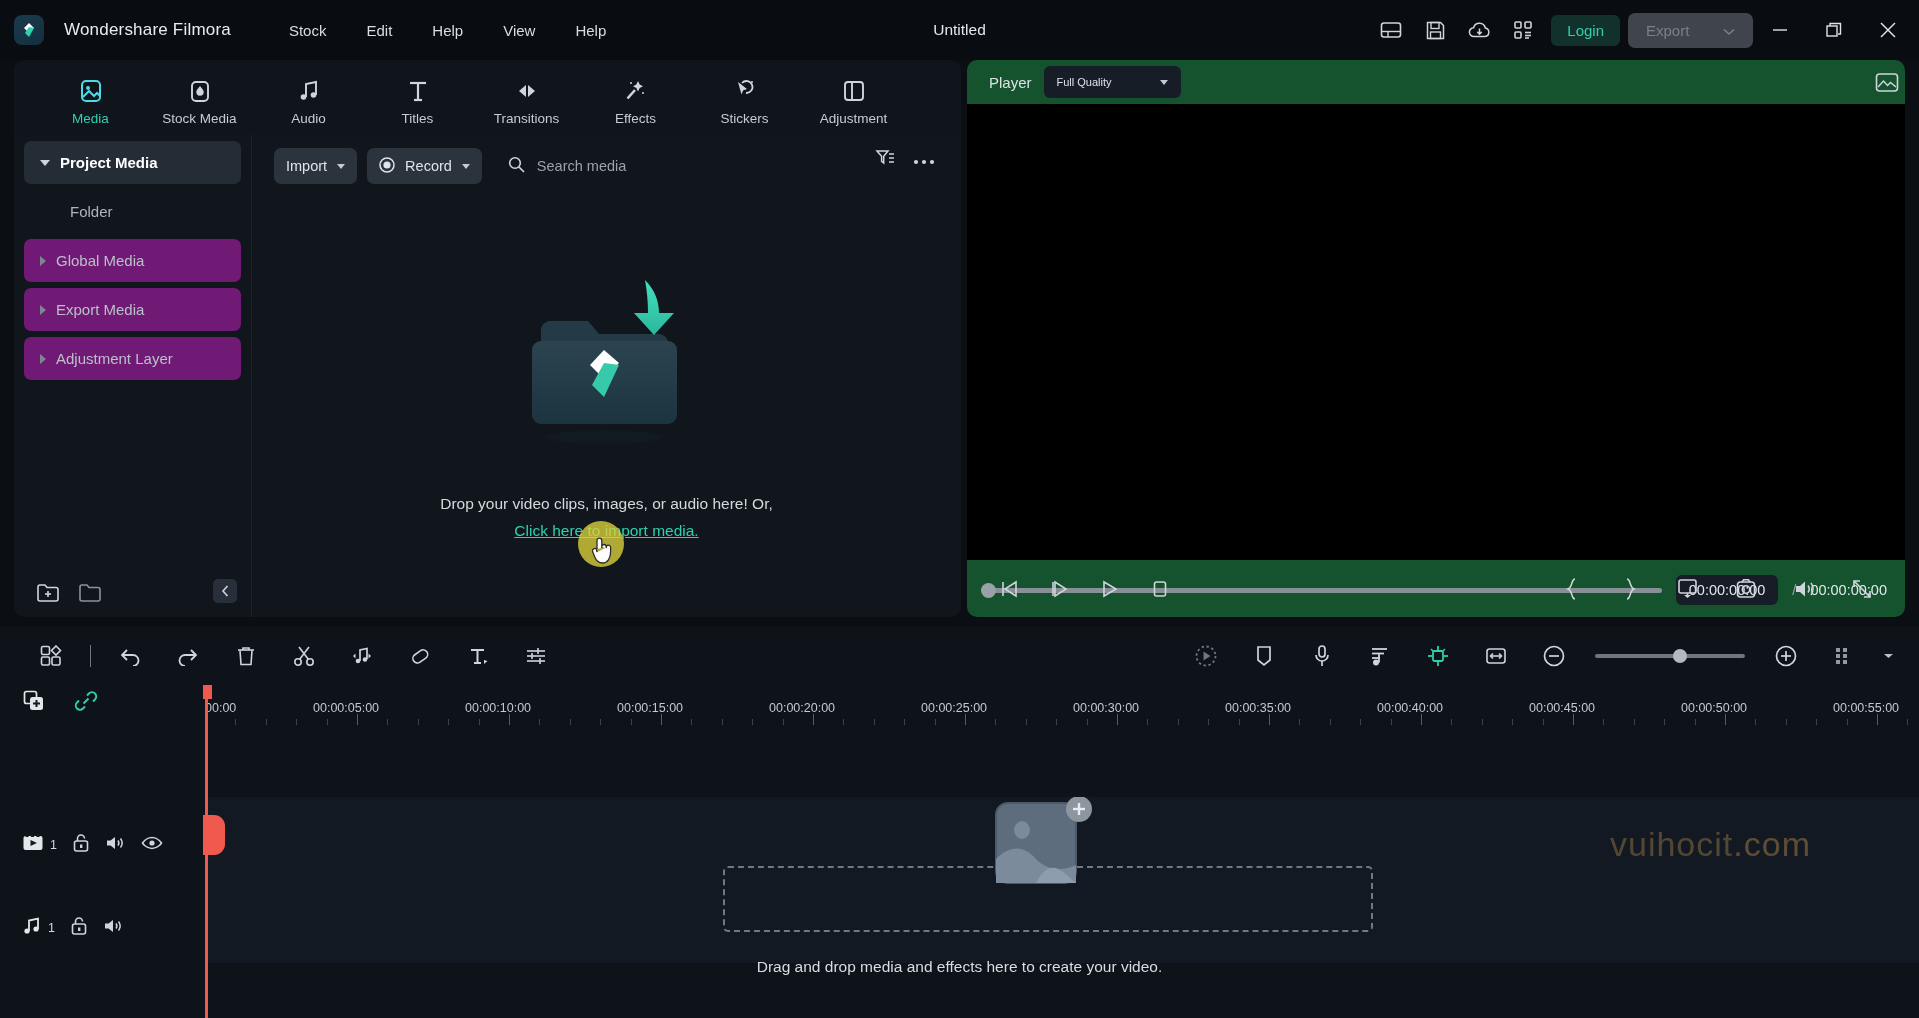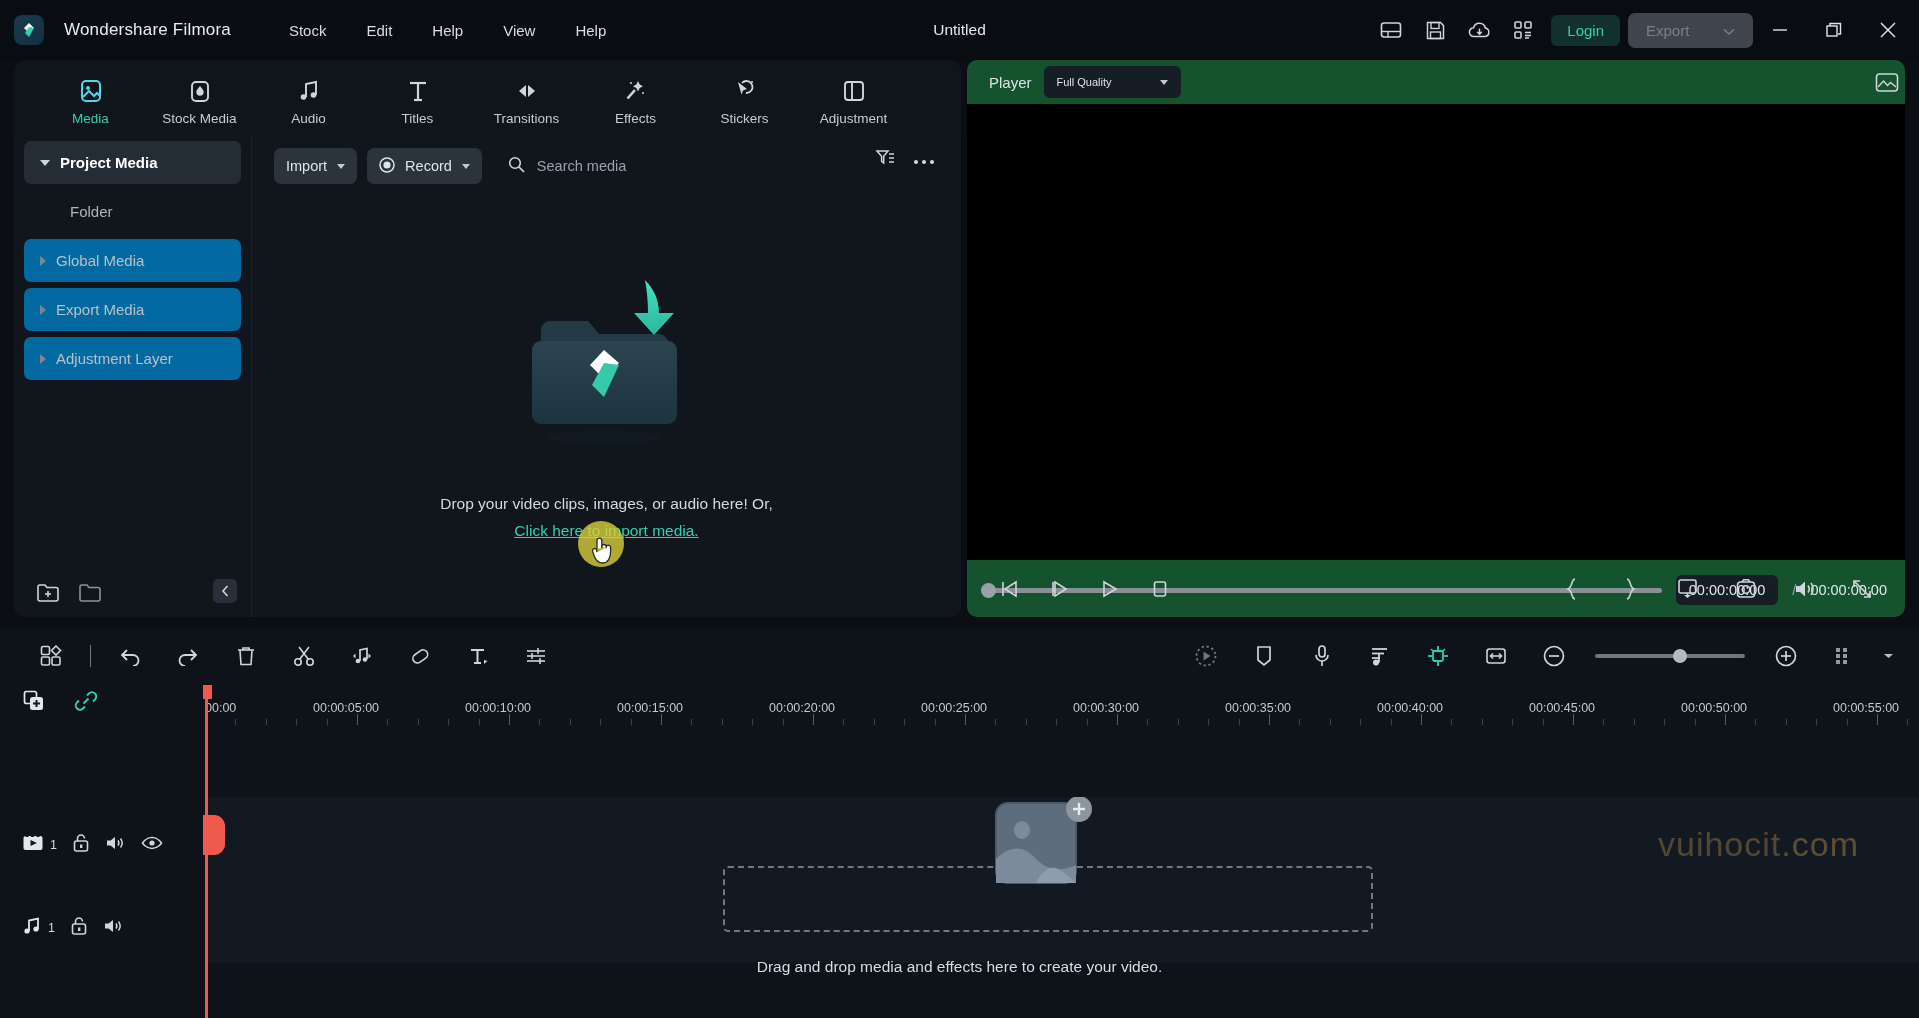--- a/index.html
+++ b/index.html
@@ -75,21 +75,21 @@
     position: absolute; top: 135px; left: 14px; width: 947px; height: 482px;
     background: #11161d; border-radius: 0 0 10px 10px; display: flex;
   }
   .lib-side { width: 238px; position: relative; border-right: 1px solid #1b222b; }
   .side-item {
     margin: 6px 10px; height: 43px; border-radius: 7px;
     display: flex; align-items: center; padding-left: 16px; gap: 10px;
     font-size: 15px; color: #b9c0c8; cursor: default;
   }
   .side-item.sel { background: #242c36; color: #fff; font-weight: bold; }
-  .side-item.plain { background: #0369a1; }
+  .side-item.plain { background: #701a75; }
   .side-item.sub { padding-left: 46px; background: none; color: #aeb5bd; }
   .tri { width: 0; height: 0; }
   .tri.down { border-left: 5px solid transparent; border-right: 5px solid transparent; border-top: 6px solid #cfd5db; }
   .tri.right { border-top: 5px solid transparent; border-bottom: 5px solid transparent; border-left: 6px solid #7e868f; }
   .side-foot {
     position: absolute; bottom: 10px; left: 0; width: 238px;
     display: flex; align-items: center; gap: 18px; padding-left: 22px;
   }
   .collapse-btn {
     position: absolute; right: 14px; bottom: 14px; width: 24px; height: 24px;
@@ -177,21 +177,21 @@
     position: absolute; left: 723px; top: 866px; width: 650px; height: 66px;
     border: 2px dashed #707880; border-radius: 5px;
   }
   .tl-thumb { position: absolute; left: 978px; top: 797px; width: 135px; height: 96px; }
   .tl-drop-text {
     position: absolute; left: 0; right: 0; top: 958px; text-align: center;
     font-size: 15.5px; color: #d8dde2;
   }
   .watermark {
     position: absolute; left: 1610px; top: 825px; font-size: 34px; letter-spacing: 1px;
-    color: rgba(232,175,90,.30); pointer-events: none; margin-left: 48px;
+    color: rgba(232,175,90,.30); pointer-events: none;
   }
   .watermark b { color: rgba(232,175,90,.35); font-weight: normal; }
 </style>
 </head>
 <body>
 
 <div class="app">
 
   <div class="titlebar">
     <div class="brand">

